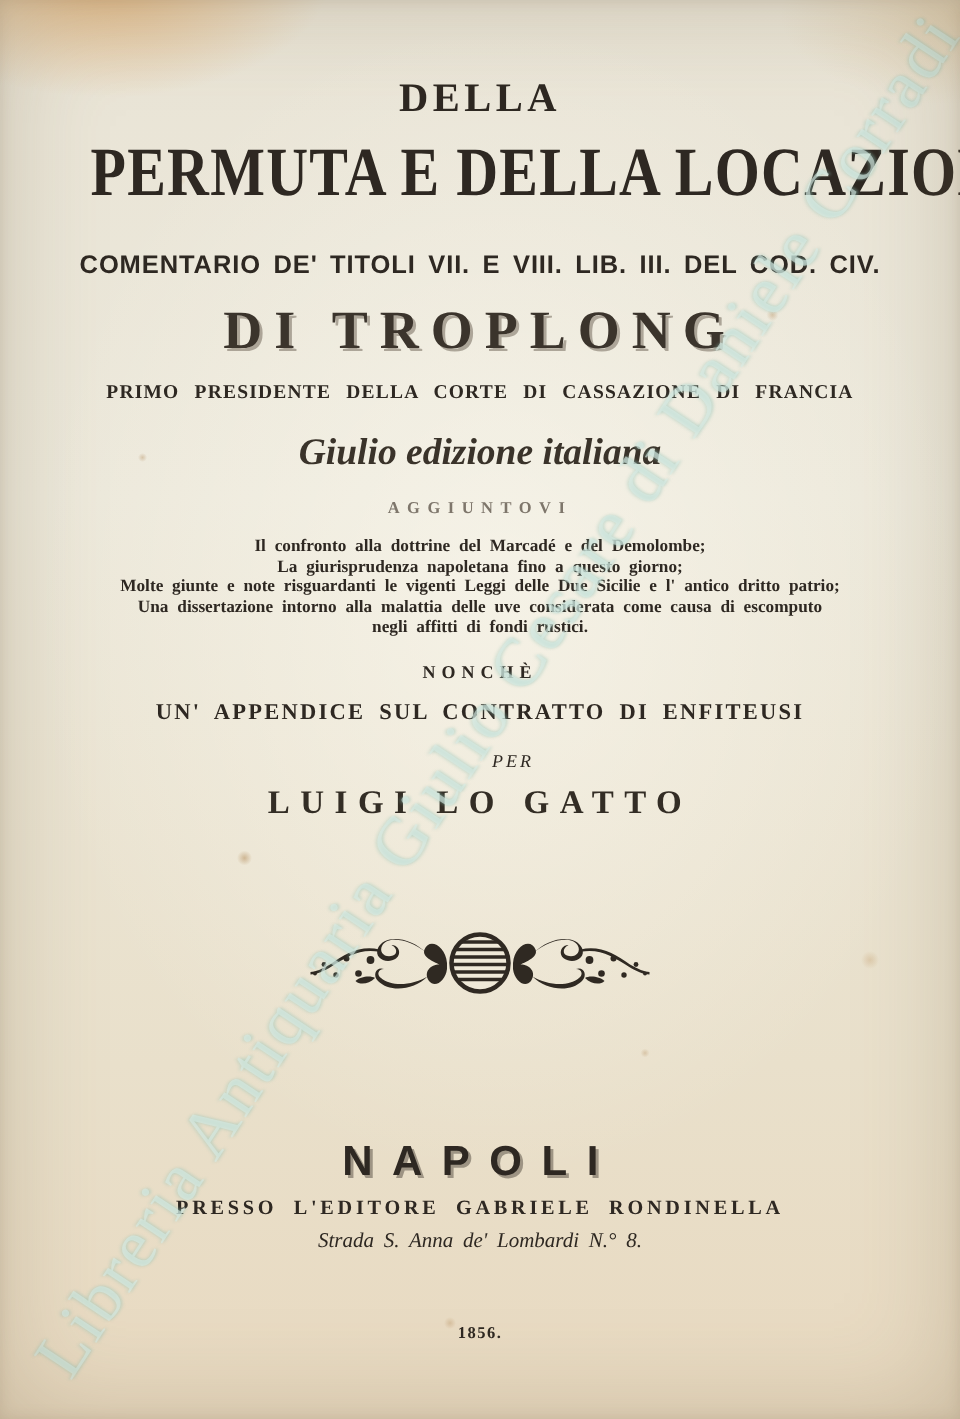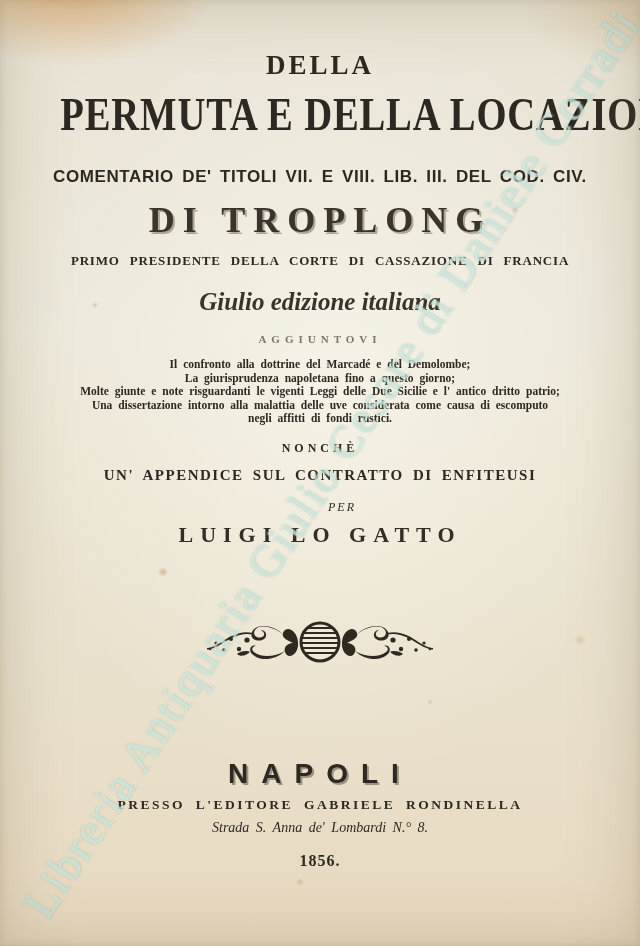--- a/index.html
+++ b/index.html
@@ -47,21 +47,21 @@
   .additions div{font-size:11.5px;font-weight:bold;line-height:13.5px;word-spacing:3px;white-space:nowrap;}
   .nonche{top:441px;font-size:12px;font-weight:bold;letter-spacing:4px;}
   .appendix{top:467px;font-size:15px;font-weight:bold;letter-spacing:1.5px;word-spacing:4px;}
   .per{top:500px;font-size:12px;font-style:italic;letter-spacing:2px;padding-left:44px;}
   .app-author{top:522px;font-size:22px;font-weight:bold;letter-spacing:7px;color:#332d25;}
   .ornament{position:absolute;top:618px;left:50%;transform:translateX(-50%);z-index:2;}
   .city{top:758px;font-family:"Liberation Sans",sans-serif;font-size:28px;font-weight:bold;letter-spacing:13px;
         text-shadow:2px 2px 0 rgba(45,38,30,0.40);}
   .publisher{top:797px;font-size:13.5px;font-weight:bold;letter-spacing:2.5px;word-spacing:5px;}
   .address{top:820px;font-size:14px;font-style:italic;word-spacing:3px;}
-  .year{top:852px;font-size:16px;font-weight:bold;letter-spacing:1px;text-align:center;}
+  .year{top:883px;font-size:11px;font-weight:bold;letter-spacing:1px;text-align:center;}
 
   .watermark{
     position:absolute;left:12px;top:898px;z-index:5;
     transform:rotate(-56.5deg);transform-origin:0 0;
     font-size:46px;letter-spacing:2px;white-space:nowrap;
     color:rgba(216,236,229,0.62);
     text-shadow:1px 1px 2px rgba(145,195,183,0.40), -1px -1px 2px rgba(145,195,183,0.30);
     pointer-events:none;
   }
 </style>

